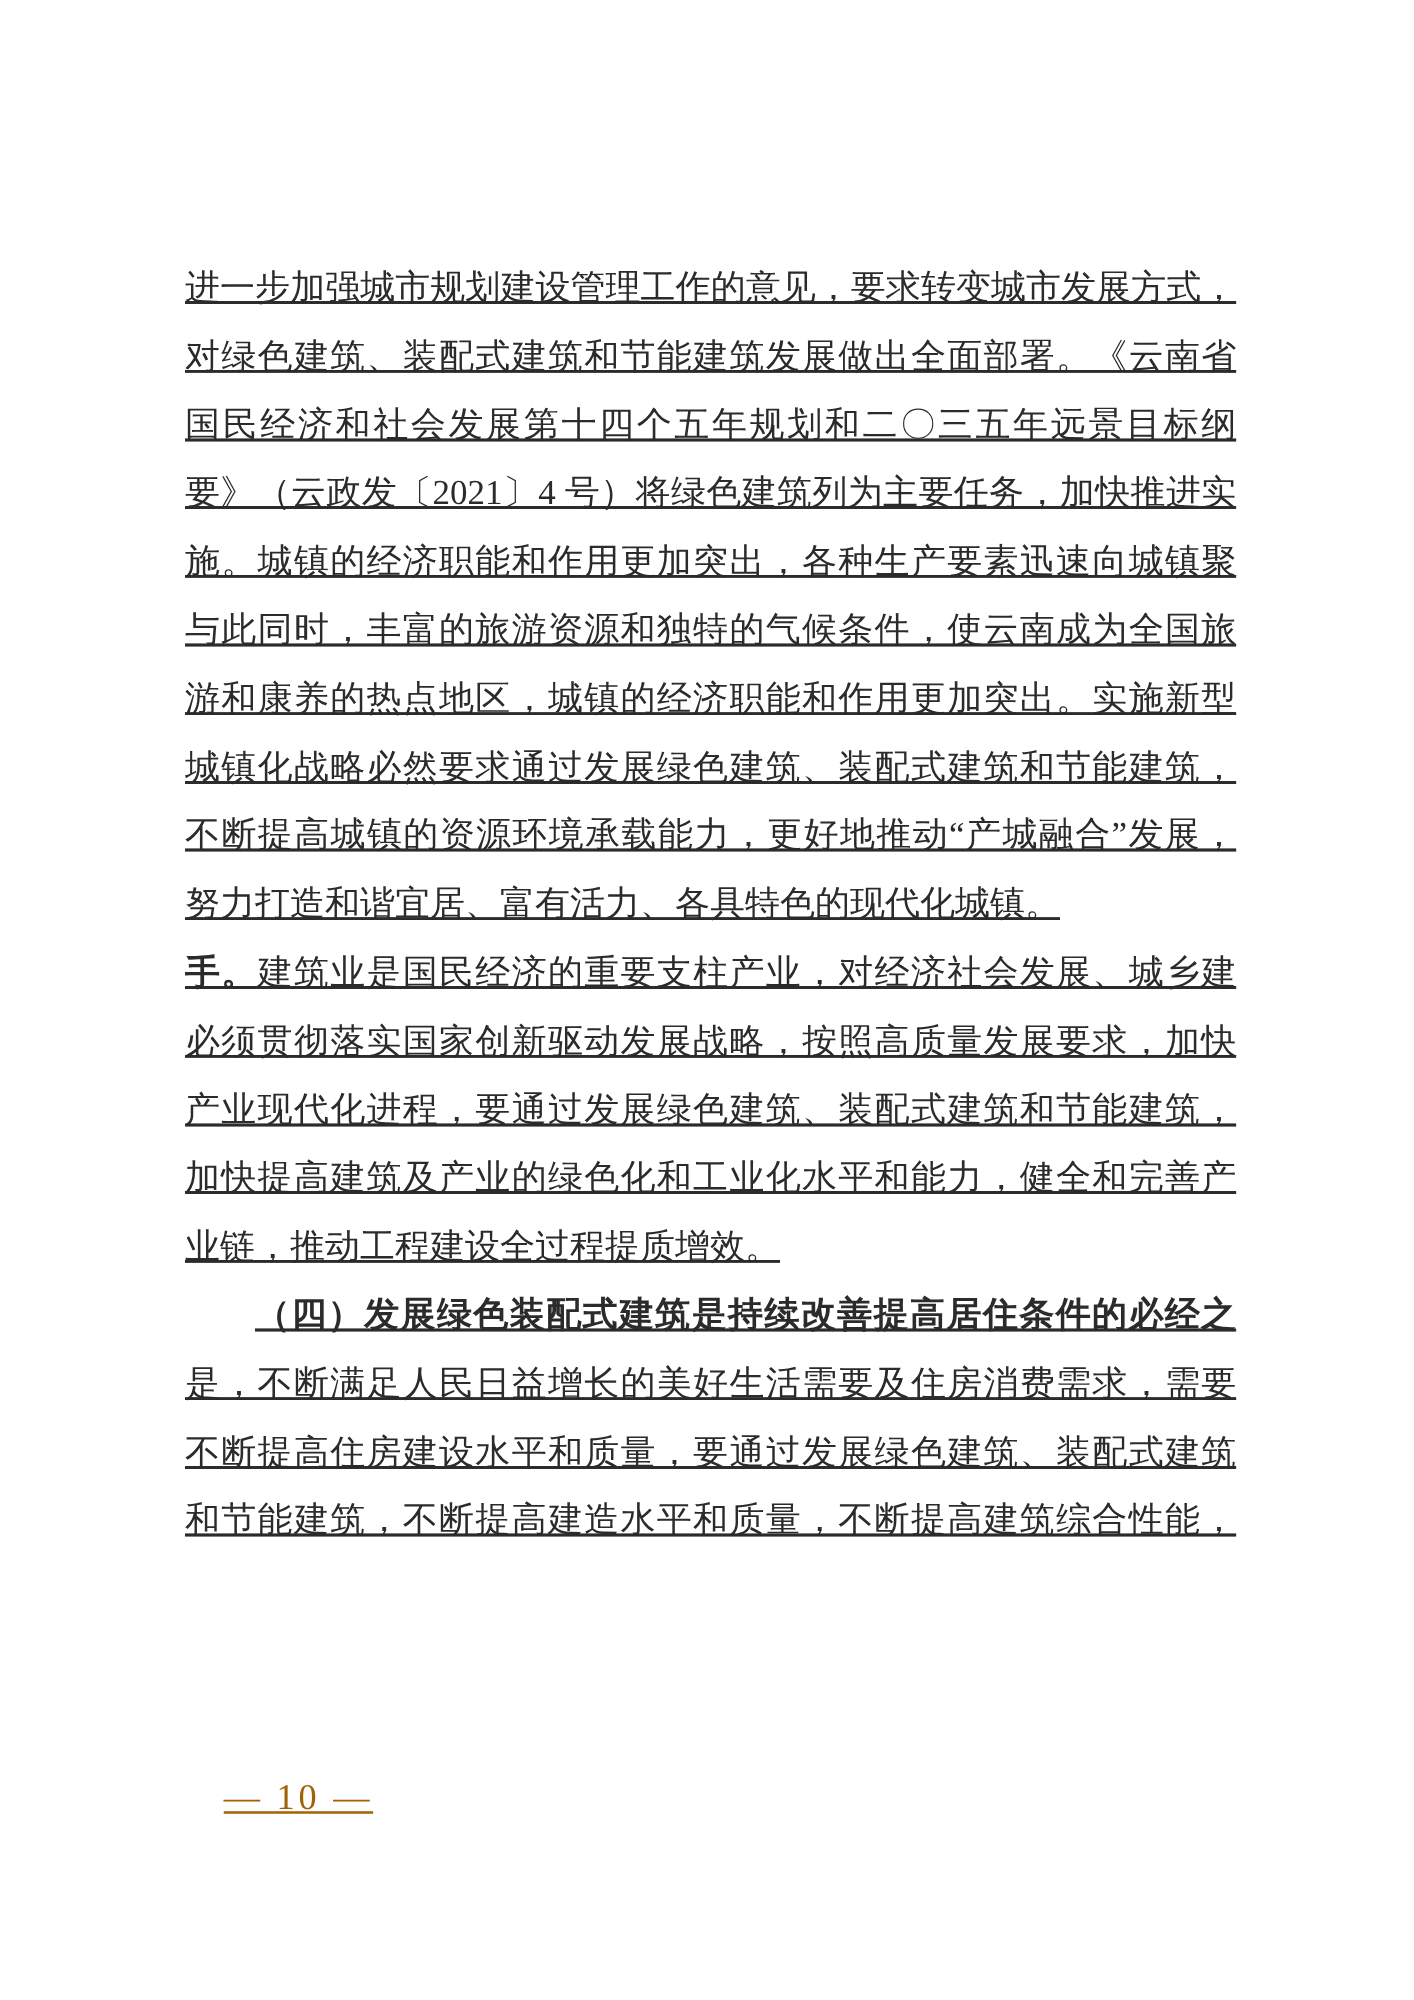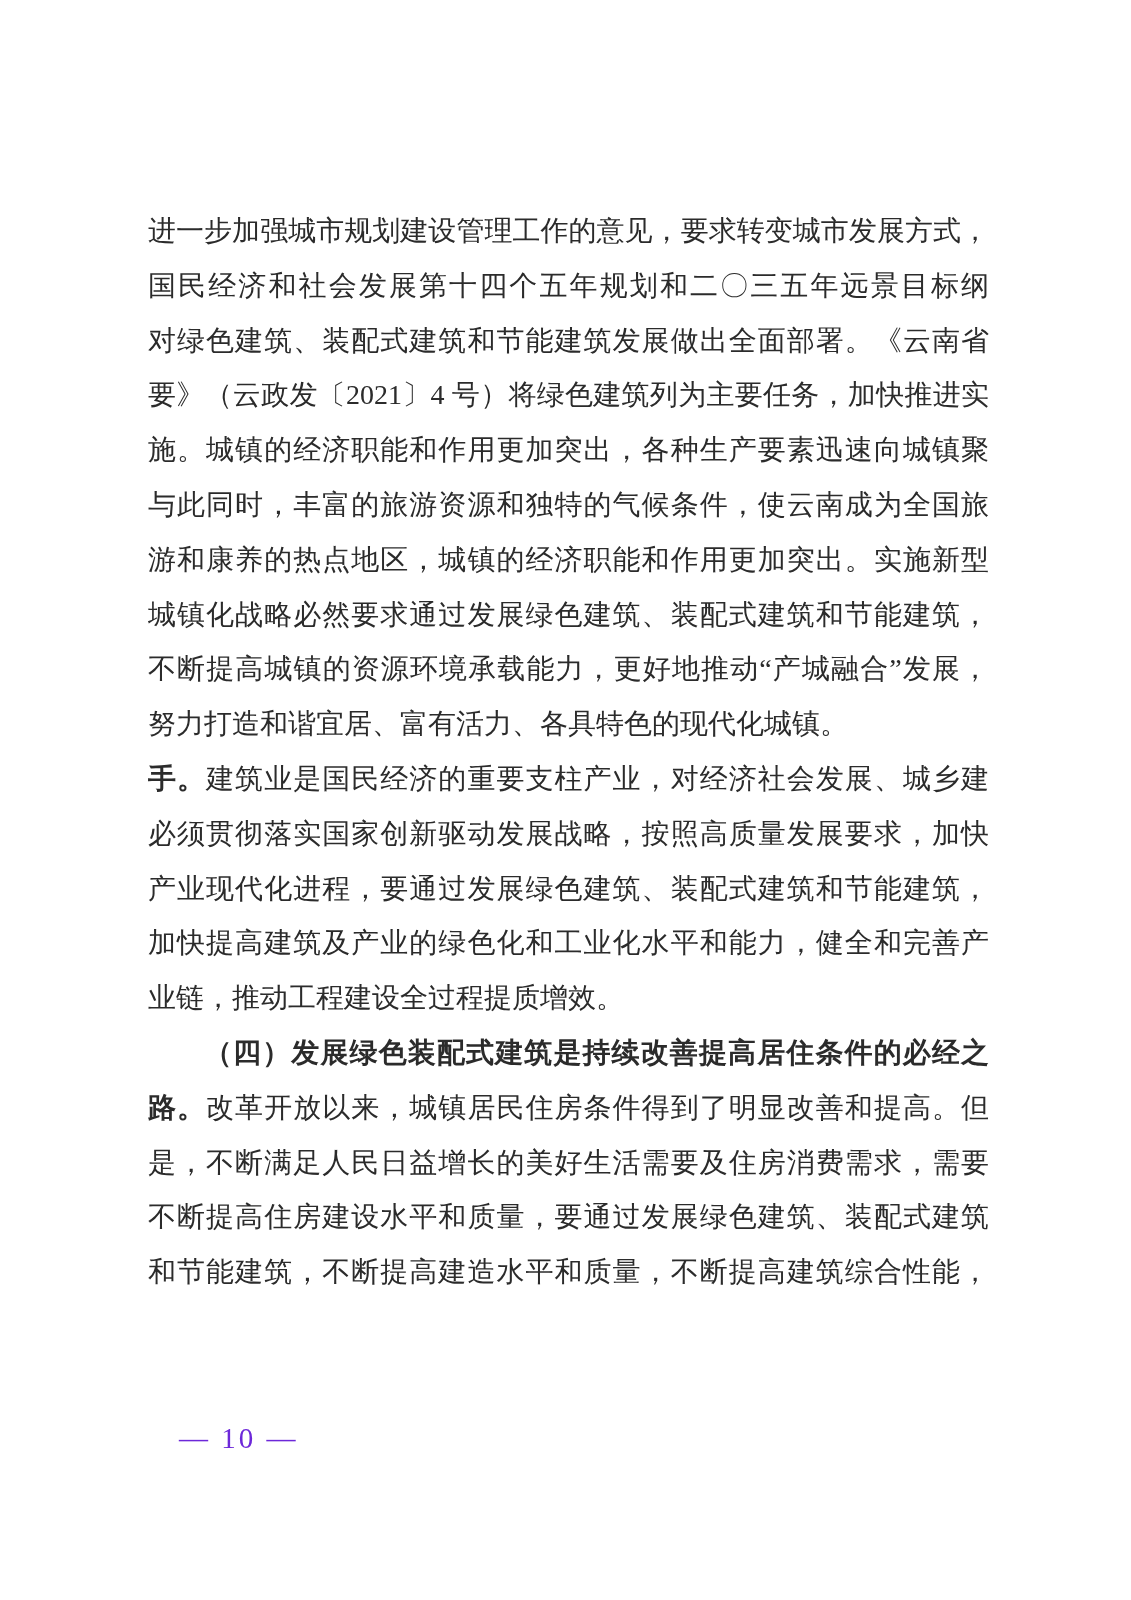--- a/index.html
+++ b/index.html
@@ -1,15 +1,15 @@
 <!DOCTYPE html>
 <html><head>
 <meta charset="utf-8">
 <style>
-  * { box-sizing: border-box; }
+  * { box-sizing: border-box; text-decoration: underline; }
   html, body {
     margin: 0;
     padding: 0;
     background: #ffffff;
   }
   body {
     width: 1131px;
     height: 1600px;
     position: relative;
     font-family: "Liberation Serif", "DejaVu Serif", serif;
@@ -46,51 +46,50 @@
   .bold {
     font-weight: bold;
   }
   .footer {
     position: absolute;
     left: 179px;
     top: 1416px;
     height: 44px;
     line-height: 44px;
     font-size: 29px;
-    color: #6d28d9;
+    color: #a16207;
     letter-spacing: 3px;
     white-space: pre;
   }
 </style>
 </head>
 <body>
 
 <div class="page">
 
   <div class="textblock">
 
     <div class="line"><span>进一步加强城市规划建设管理工作的意见，要求转变城市发展方式，</span></div>
+    <div class="line"><span>对绿色建筑、装配式建筑和节能建筑发展做出全面部署。《云南省</span></div>
     <div class="line"><span>国民经济和社会发展第十四个五年规划和二〇三五年远景目标纲</span></div>
-    <div class="line"><span>对绿色建筑、装配式建筑和节能建筑发展做出全面部署。《云南省</span></div>
     <div class="line"><span>要》（云政发〔2021〕4 号）将绿色建筑列为主要任务，加快推进实</span></div>
     <div class="line"><span>施。城镇的经济职能和作用更加突出，各种生产要素迅速向城镇聚集。</span></div>
     <div class="line"><span>与此同时，丰富的旅游资源和独特的气候条件，使云南成为全国旅</span></div>
     <div class="line"><span>游和康养的热点地区，城镇的经济职能和作用更加突出。实施新型</span></div>
     <div class="line"><span>城镇化战略必然要求通过发展绿色建筑、装配式建筑和节能建筑，</span></div>
     <div class="line"><span>不断提高城镇的资源环境承载能力，更好地推动“产城融合”发展，</span></div>
     <div class="line noj"><span>努力打造和谐宜居、富有活力、各具特色的现代化城镇。</span></div>
 
     <div class="line"><span class="bold">手。</span><span>建筑业是国民经济的重要支柱产业，对经济社会发展、城乡建</span></div>
     <div class="line"><span>必须贯彻落实国家创新驱动发展战略，按照高质量发展要求，加快</span></div>
     <div class="line"><span>产业现代化进程，要通过发展绿色建筑、装配式建筑和节能建筑，</span></div>
     <div class="line"><span>加快提高建筑及产业的绿色化和工业化水平和能力，健全和完善产</span></div>
     <div class="line noj"><span>业链，推动工程建设全过程提质增效。</span></div>
 
     <div class="line indent"><span class="bold">（四）发展绿色装配式建筑是持续改善提高居住条件的必经之</span></div>
-    <div class="line"><span class="bold">路。</span><span>改革开放以来，城镇居民住房条件得到了明显改善和提高。但</span></div>
     <div class="line"><span>是，不断满足人民日益增长的美好生活需要及住房消费需求，需要</span></div>
     <div class="line"><span>不断提高住房建设水平和质量，要通过发展绿色建筑、装配式建筑</span></div>
     <div class="line"><span>和节能建筑，不断提高建造水平和质量，不断提高建筑综合性能，</span></div>
 
   </div>
 
   <div class="footer">— 10 —</div>
 
 </div>
 

